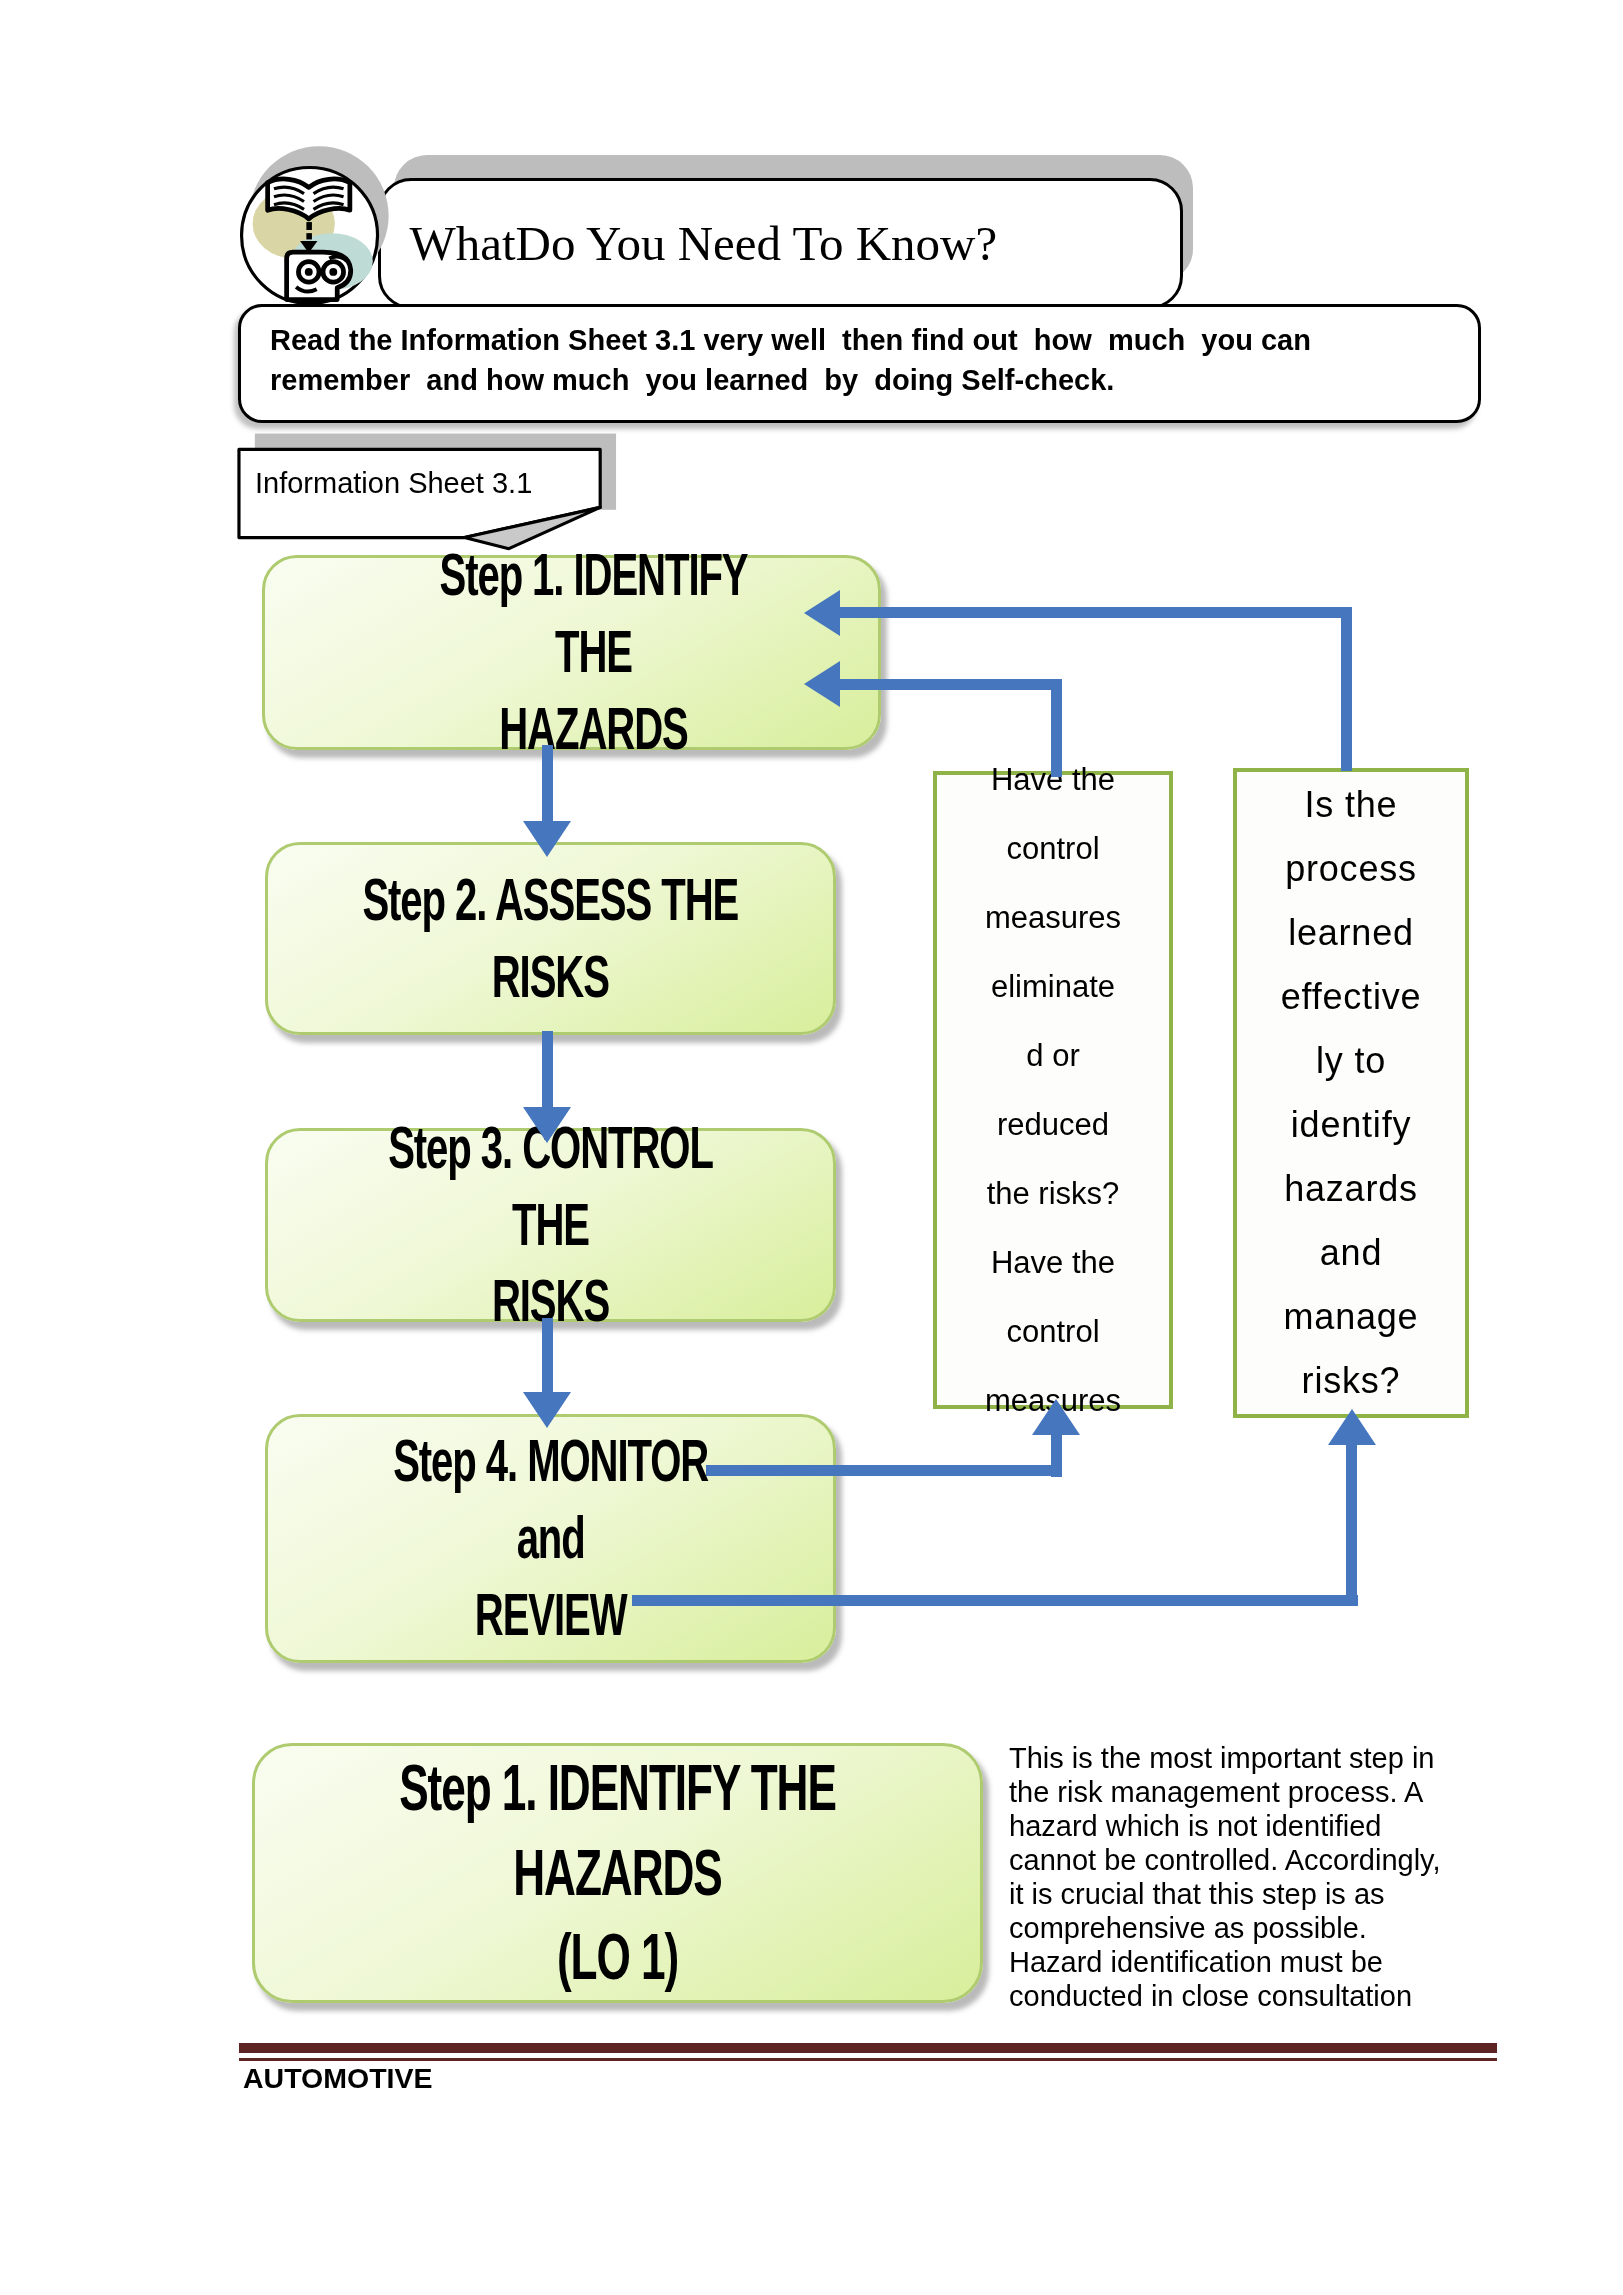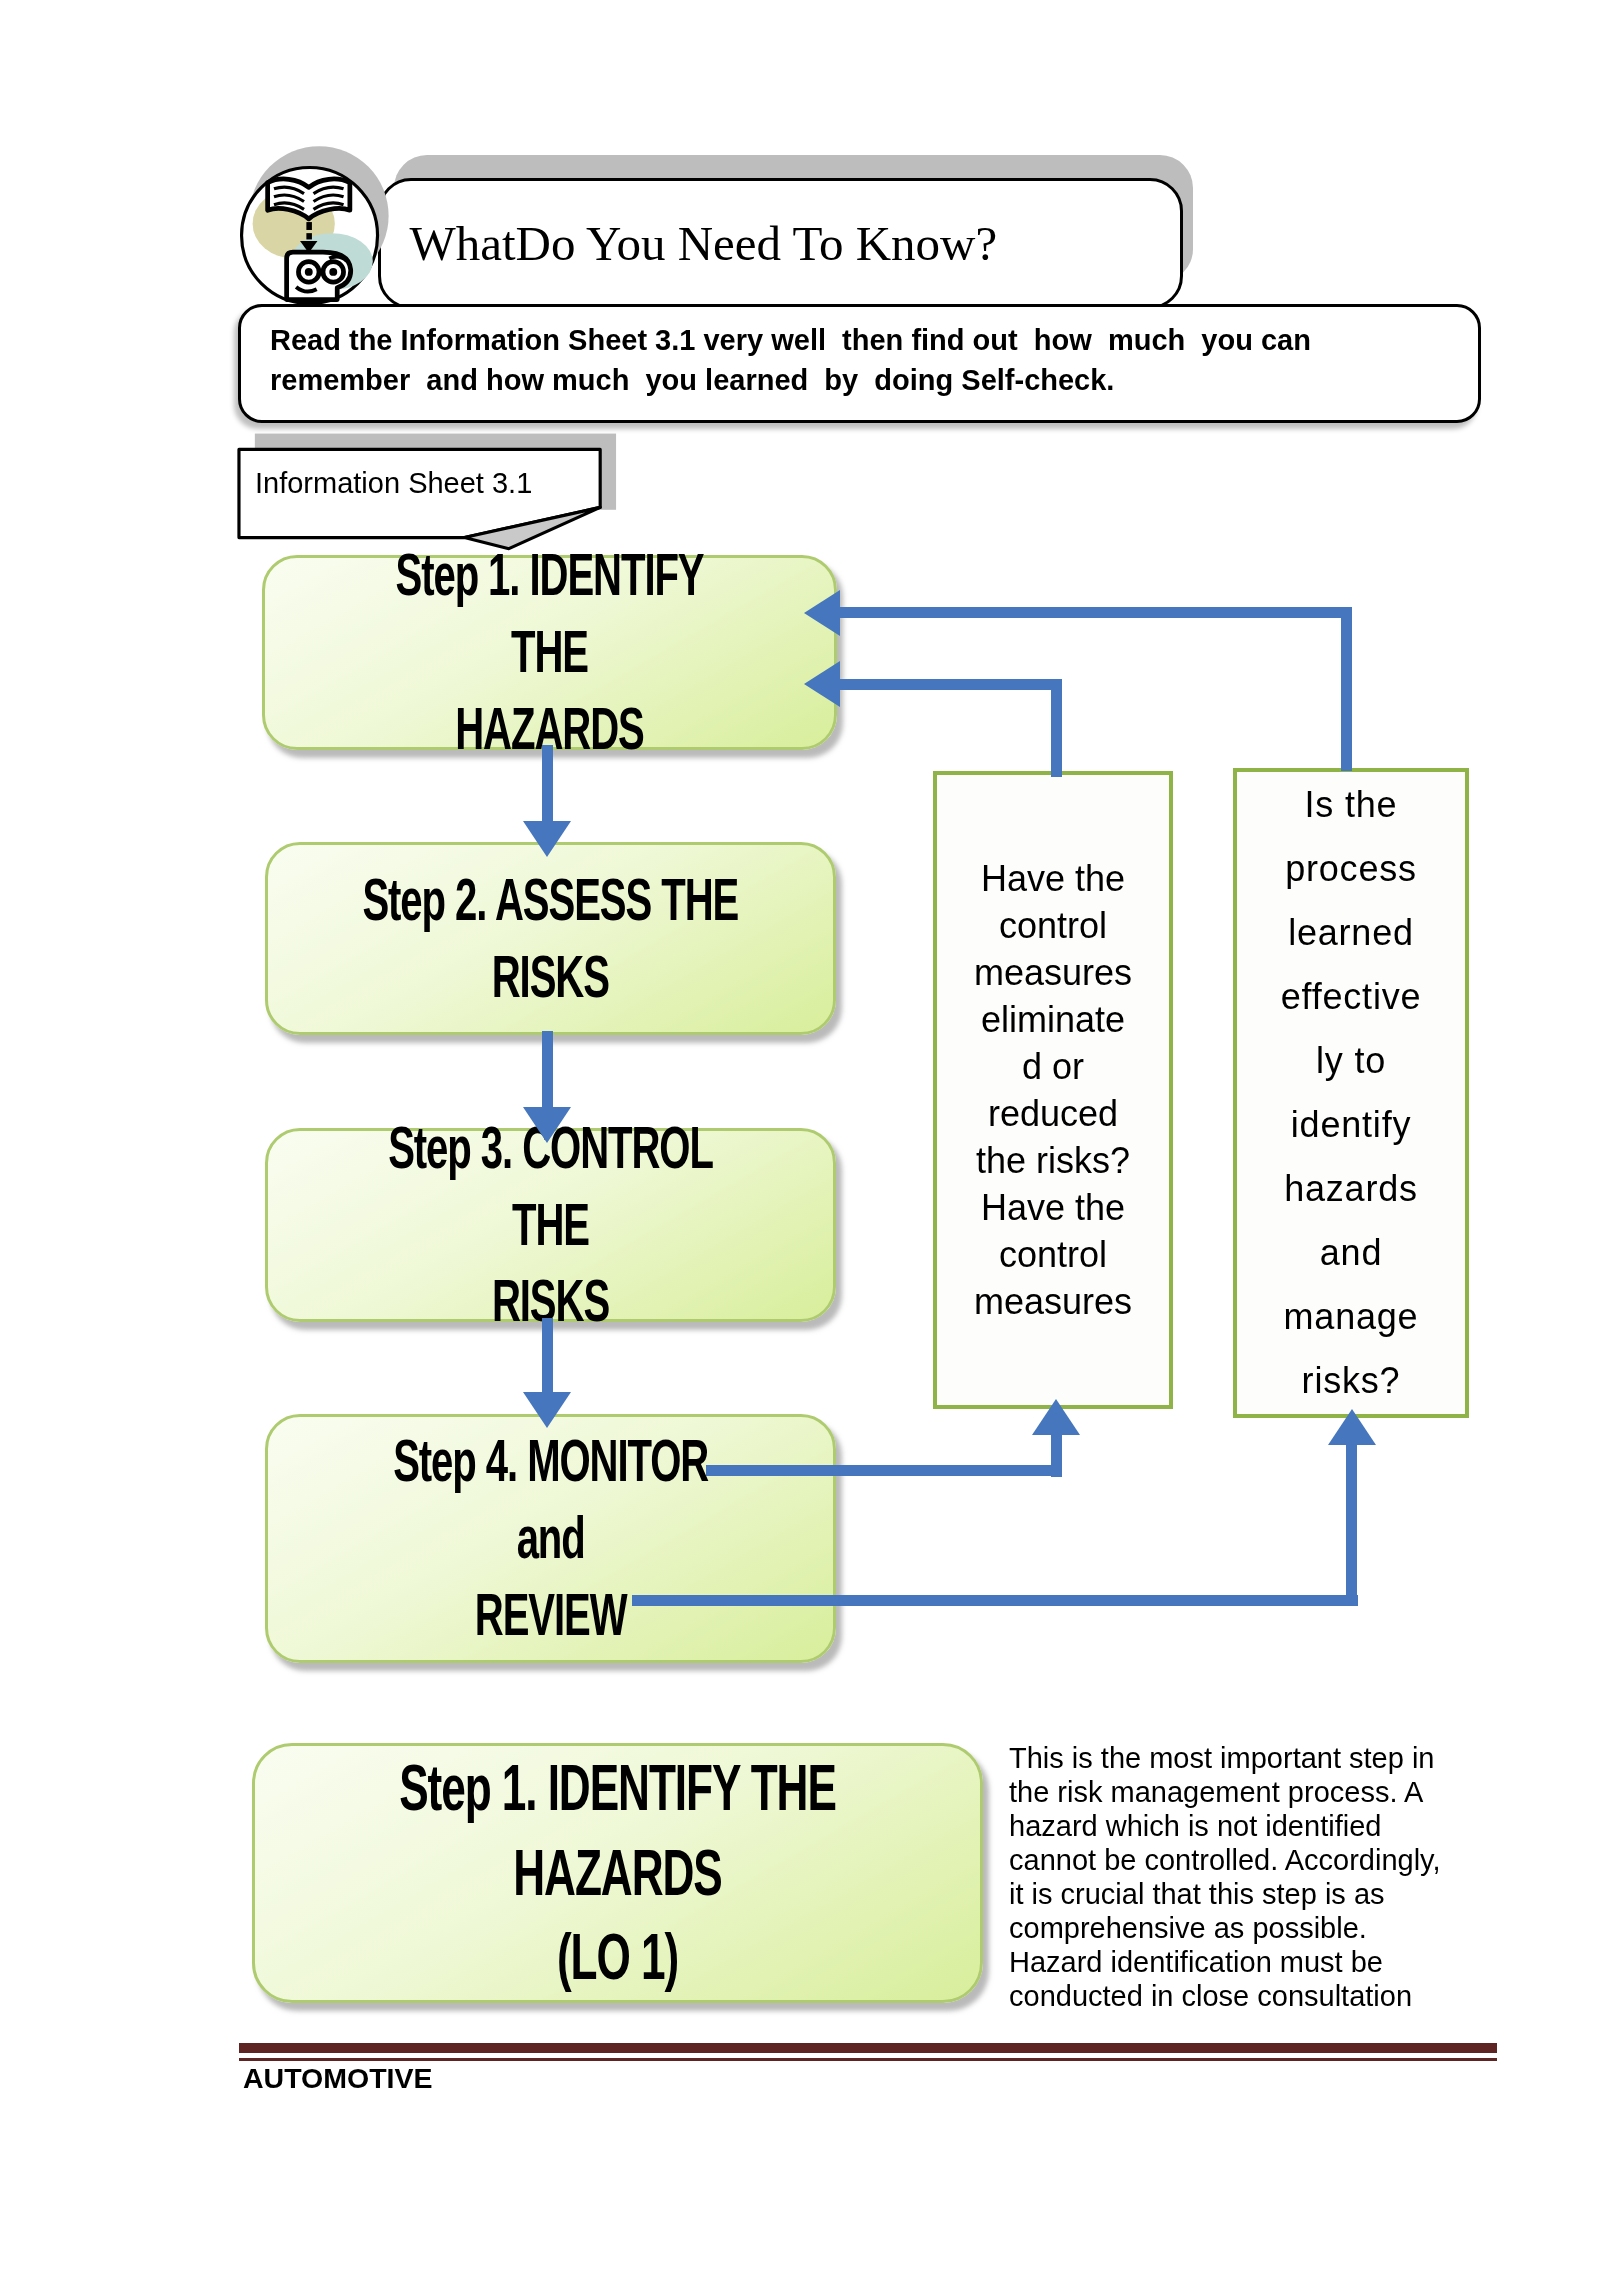--- a/index.html
+++ b/index.html
@@ -21,33 +21,33 @@
   
   .tab-label{left:255px;top:458px;width:333px;height:51px;display:flex;align-items:center;font-size:29px;}
 
   
   .green-box{background:linear-gradient(150deg,#F9FDF1 0%,#EFF8D6 45%,#D8EE9B 100%);
              border:3.2px solid #AECB6F;border-radius:35px;
              box-shadow:5.6px 7.1px 4.8px rgba(130,130,130,0.55);
              display:flex;align-items:center;justify-content:center;text-align:center;}
   .step-label{font-weight:700;font-size:59px;line-height:1.3;letter-spacing:-1.6px;
               transform:scaleX(0.68);transform-origin:center;white-space:pre-wrap;}
-  #step1{left:262px;top:555px;width:569px;height:189px;}
+  #step1{left:262px;top:555px;width:569px;height:189px;padding-left:44px;}
   #step2{left:265px;top:842px;width:565px;height:187px;}
   #step3{left:265px;top:1128px;width:565px;height:188px;}
   #step4{left:265px;top:1414px;width:565px;height:243px;}
   #lo-box{left:252px;top:1743px;width:725px;height:254px;border-radius:40px;}
   #lo-box .step-label{font-size:65px;}
 
   
   .feedback-box{background:#FDFDFB;border:4.8px solid #8FB347;display:flex;align-items:center;
                 justify-content:center;text-align:center;}
   #fb1{left:933px;top:771px;width:232px;height:630px;}
   #fb2{left:1233px;top:768px;width:228px;height:642px;}
-  .fb-text{font-size:36px;line-height:47px;white-space:pre-wrap;}
+  .fb-text{font-size:31px;line-height:69px;white-space:pre-wrap;}
   #fb2 .fb-text{font-size:36px;line-height:64px;letter-spacing:0.8px;}
 
   
   .shaft{background:#4576BE;}
   .arrow-down{width:0;height:0;border-left:24px solid transparent;border-right:24px solid transparent;
               border-top:36px solid #4576BE;}
   .arrow-left{width:0;height:0;border-top:23px solid transparent;border-bottom:23px solid transparent;
               border-right:36px solid #4576BE;}
   .arrow-up{width:0;height:0;border-left:24px solid transparent;border-right:24px solid transparent;
             border-bottom:36px solid #4576BE;}

